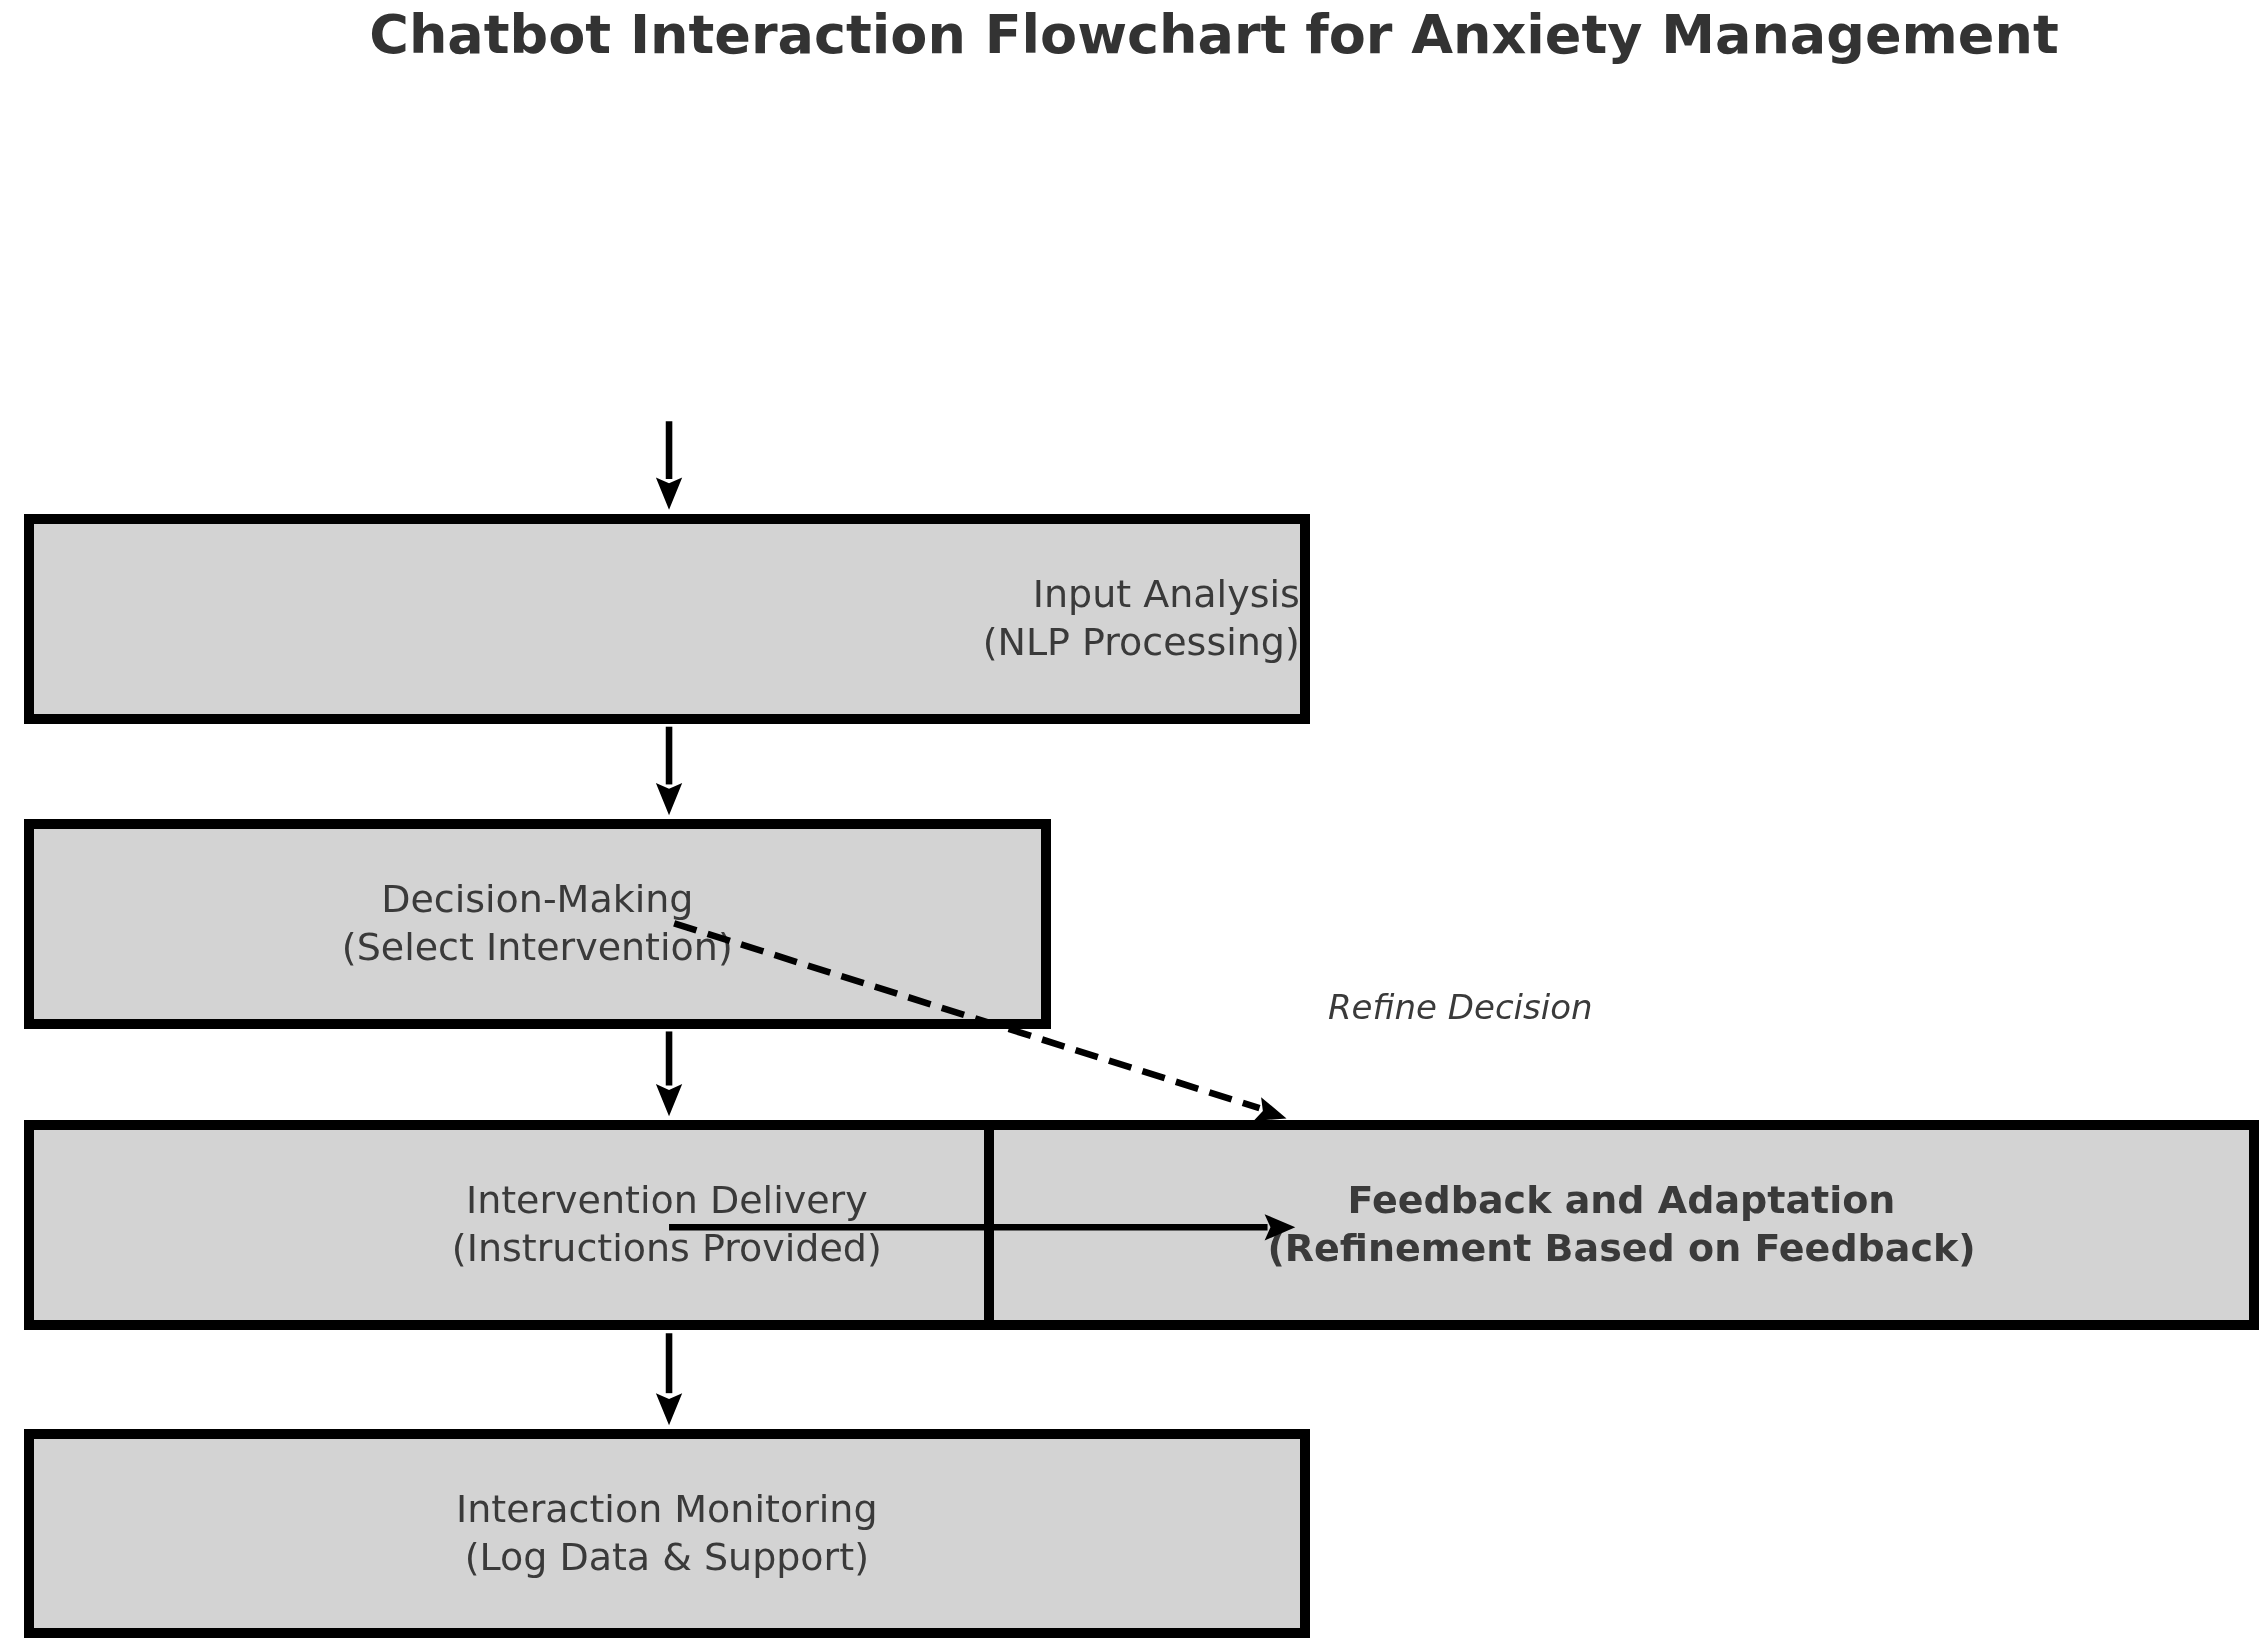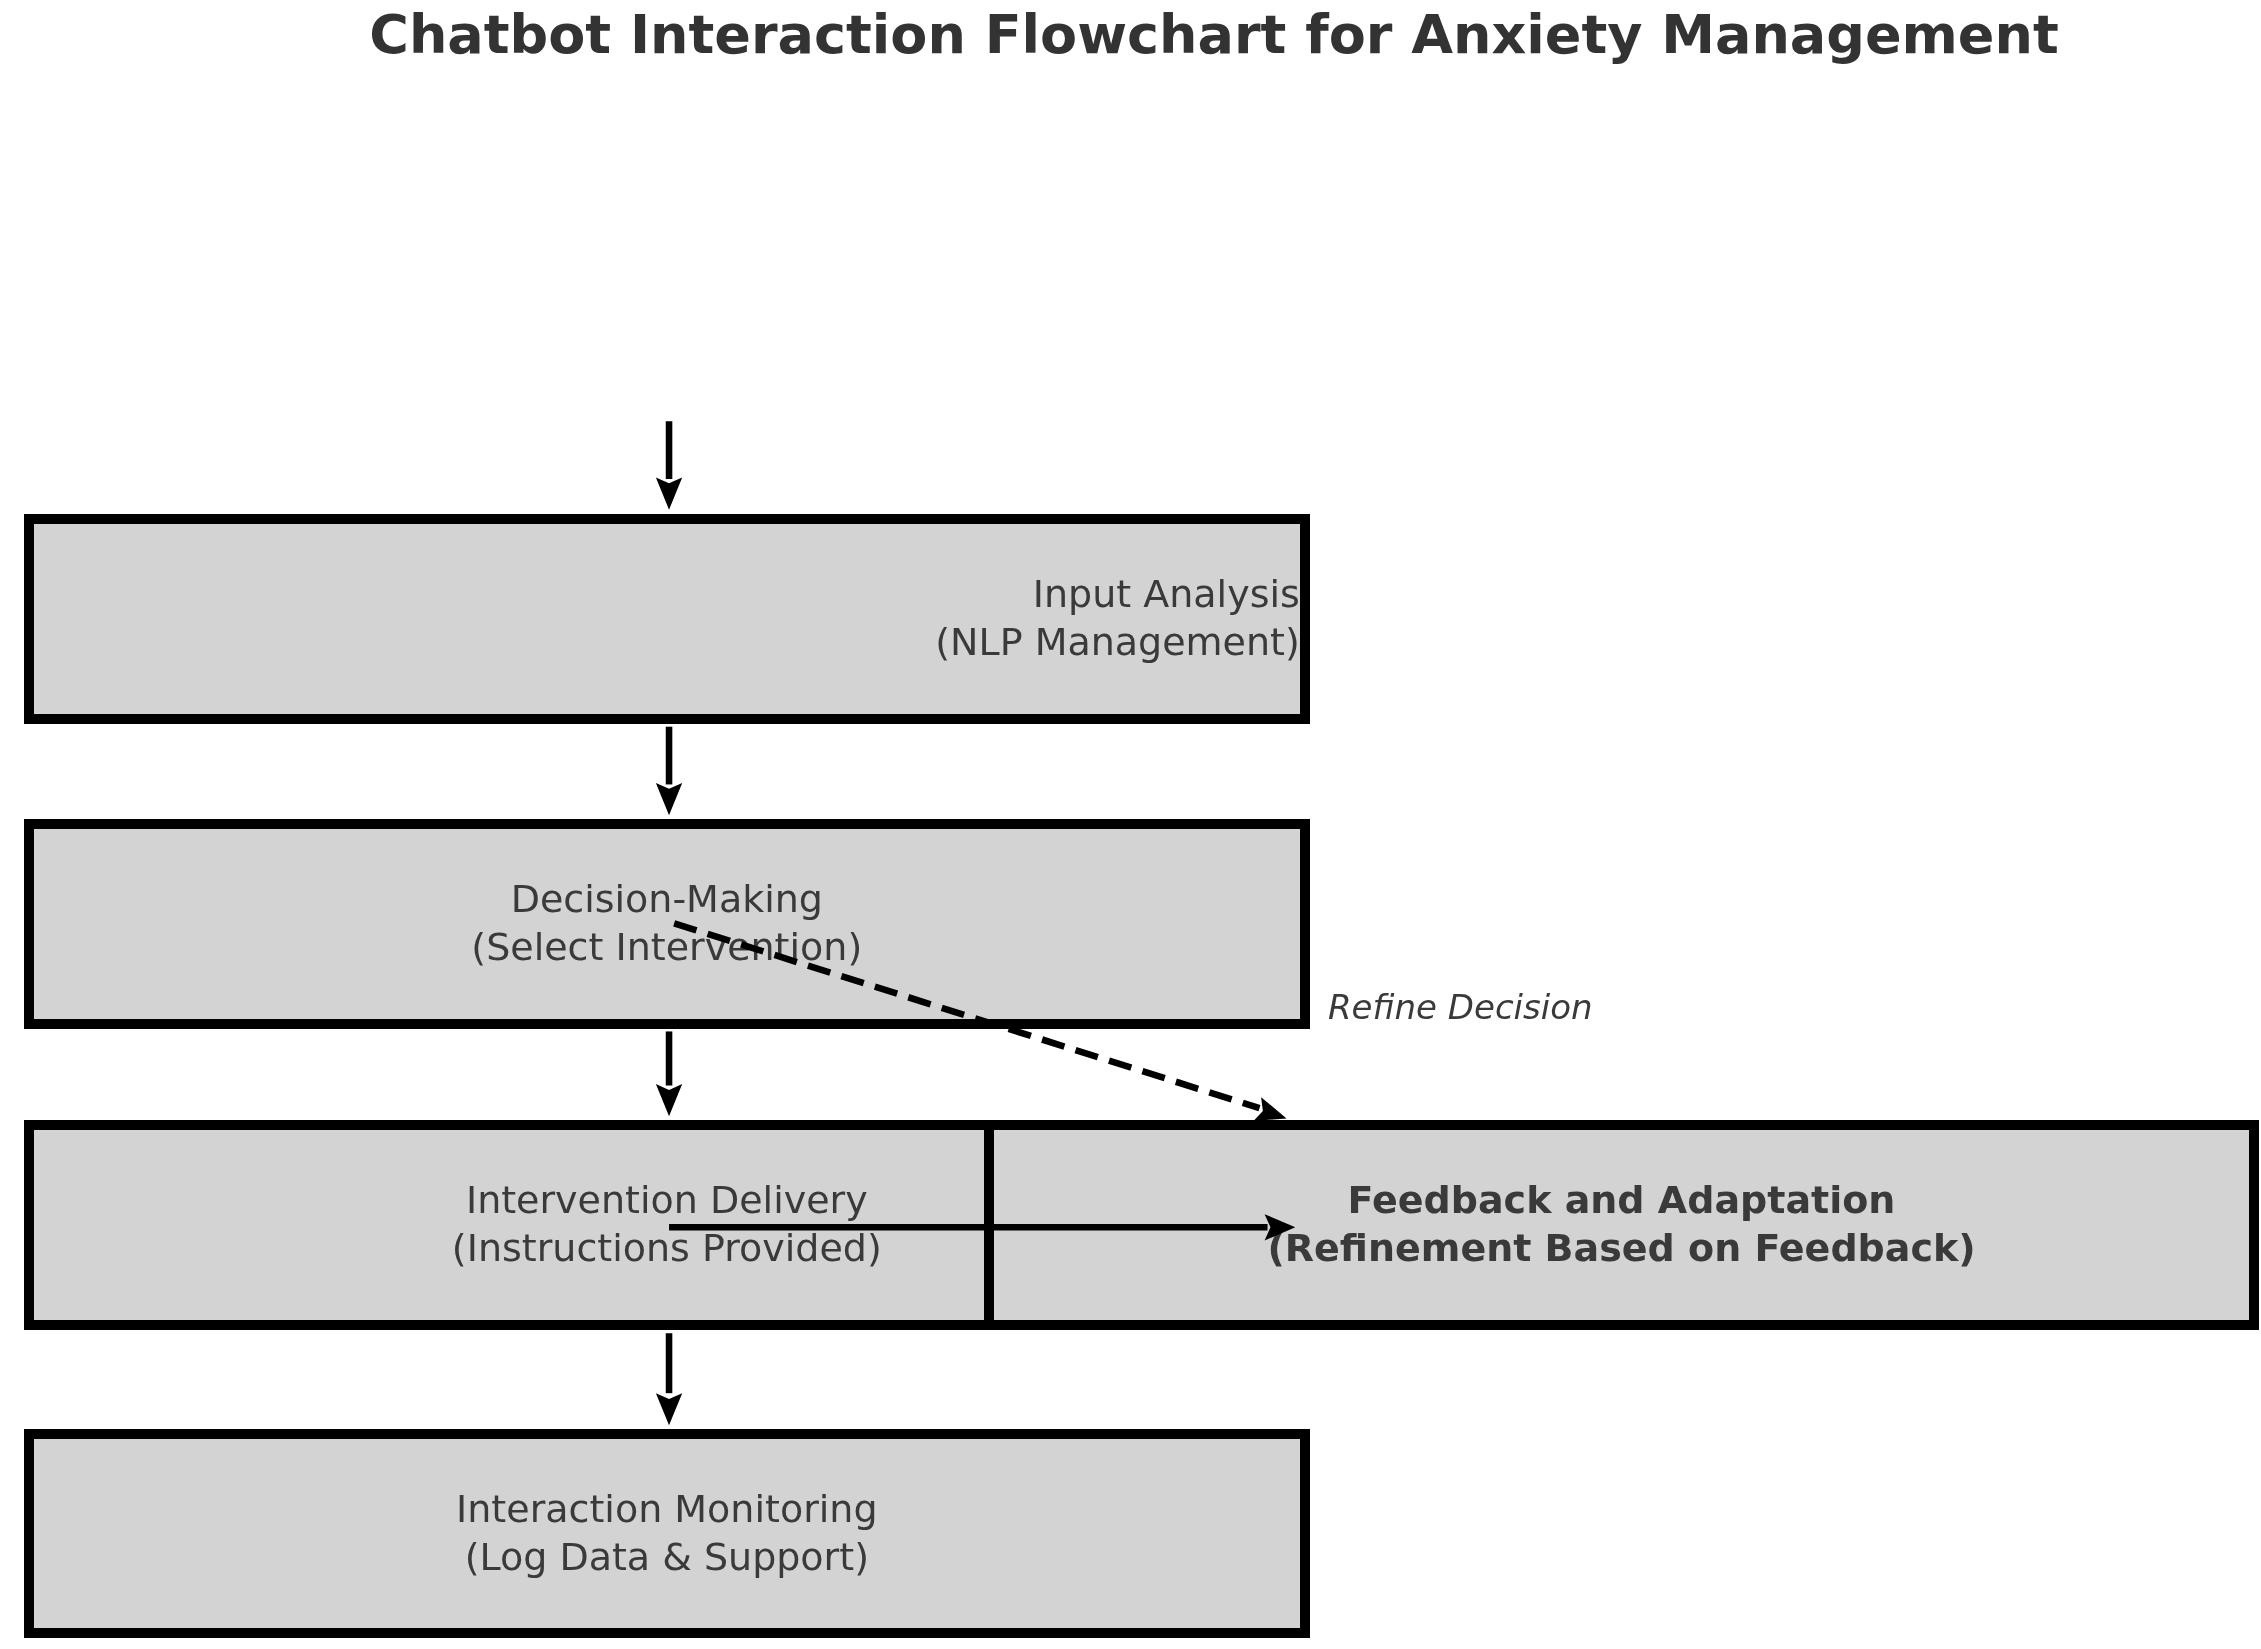--- a/index.html
+++ b/index.html
@@ -23,21 +23,21 @@
   }
   .node{
     position:absolute;background:var(--box-fill);
     border:10.2px solid var(--box-border);
     display:flex;flex-direction:column;align-items:center;justify-content:center;
     text-align:center;color:var(--text);font-size:38px;line-height:1.26;
   }
   .node span{display:block;}
   .n1{left:8.8px;top:208px;width:1286px;height:210px;}
   .n2{left:8.8px;top:514px;width:1286px;height:210px;align-items:flex-end;}
-  .n3{left:8.8px;top:819px;width:1286px;height:210px;}
+  .n3{left:8.8px;top:819px;width:1027px;height:210px;}
   .n4{left:8.8px;top:1120px;width:1286px;height:210px;}
   .n5{left:969px;top:1120px;width:1275px;height:210px;font-weight:bold;}
   .n6{left:8.8px;top:1429px;width:1286px;height:209px;}
   .arrows{
     position:absolute;left:0;top:0;width:2261px;height:1650px;
     z-index:10;pointer-events:none;
   }
   .arrows line{stroke:var(--arrow);stroke-width:9;}
   .arrows .dashed{stroke-dasharray:32 16;}
   .arrows polygon{fill:var(--arrow);stroke:none;}
@@ -49,21 +49,21 @@
 </head>
 <body>
 
 <div class="canvas">
 
   <div class="page-title">Chatbot Interaction Flowchart for Anxiety Management</div>
 
 
   <div class="node n2">
     <span>Input Analysis</span>
-    <span>(NLP Management)</span>
+    <span>(NLP Processing)</span>
   </div>
 
   <div class="node n3">
     <span>Decision-Making</span>
     <span>(Select Intervention)</span>
   </div>
 
   <div class="node n4">
     <span>Intervention Delivery</span>
     <span>(Instructions Provided)</span>

